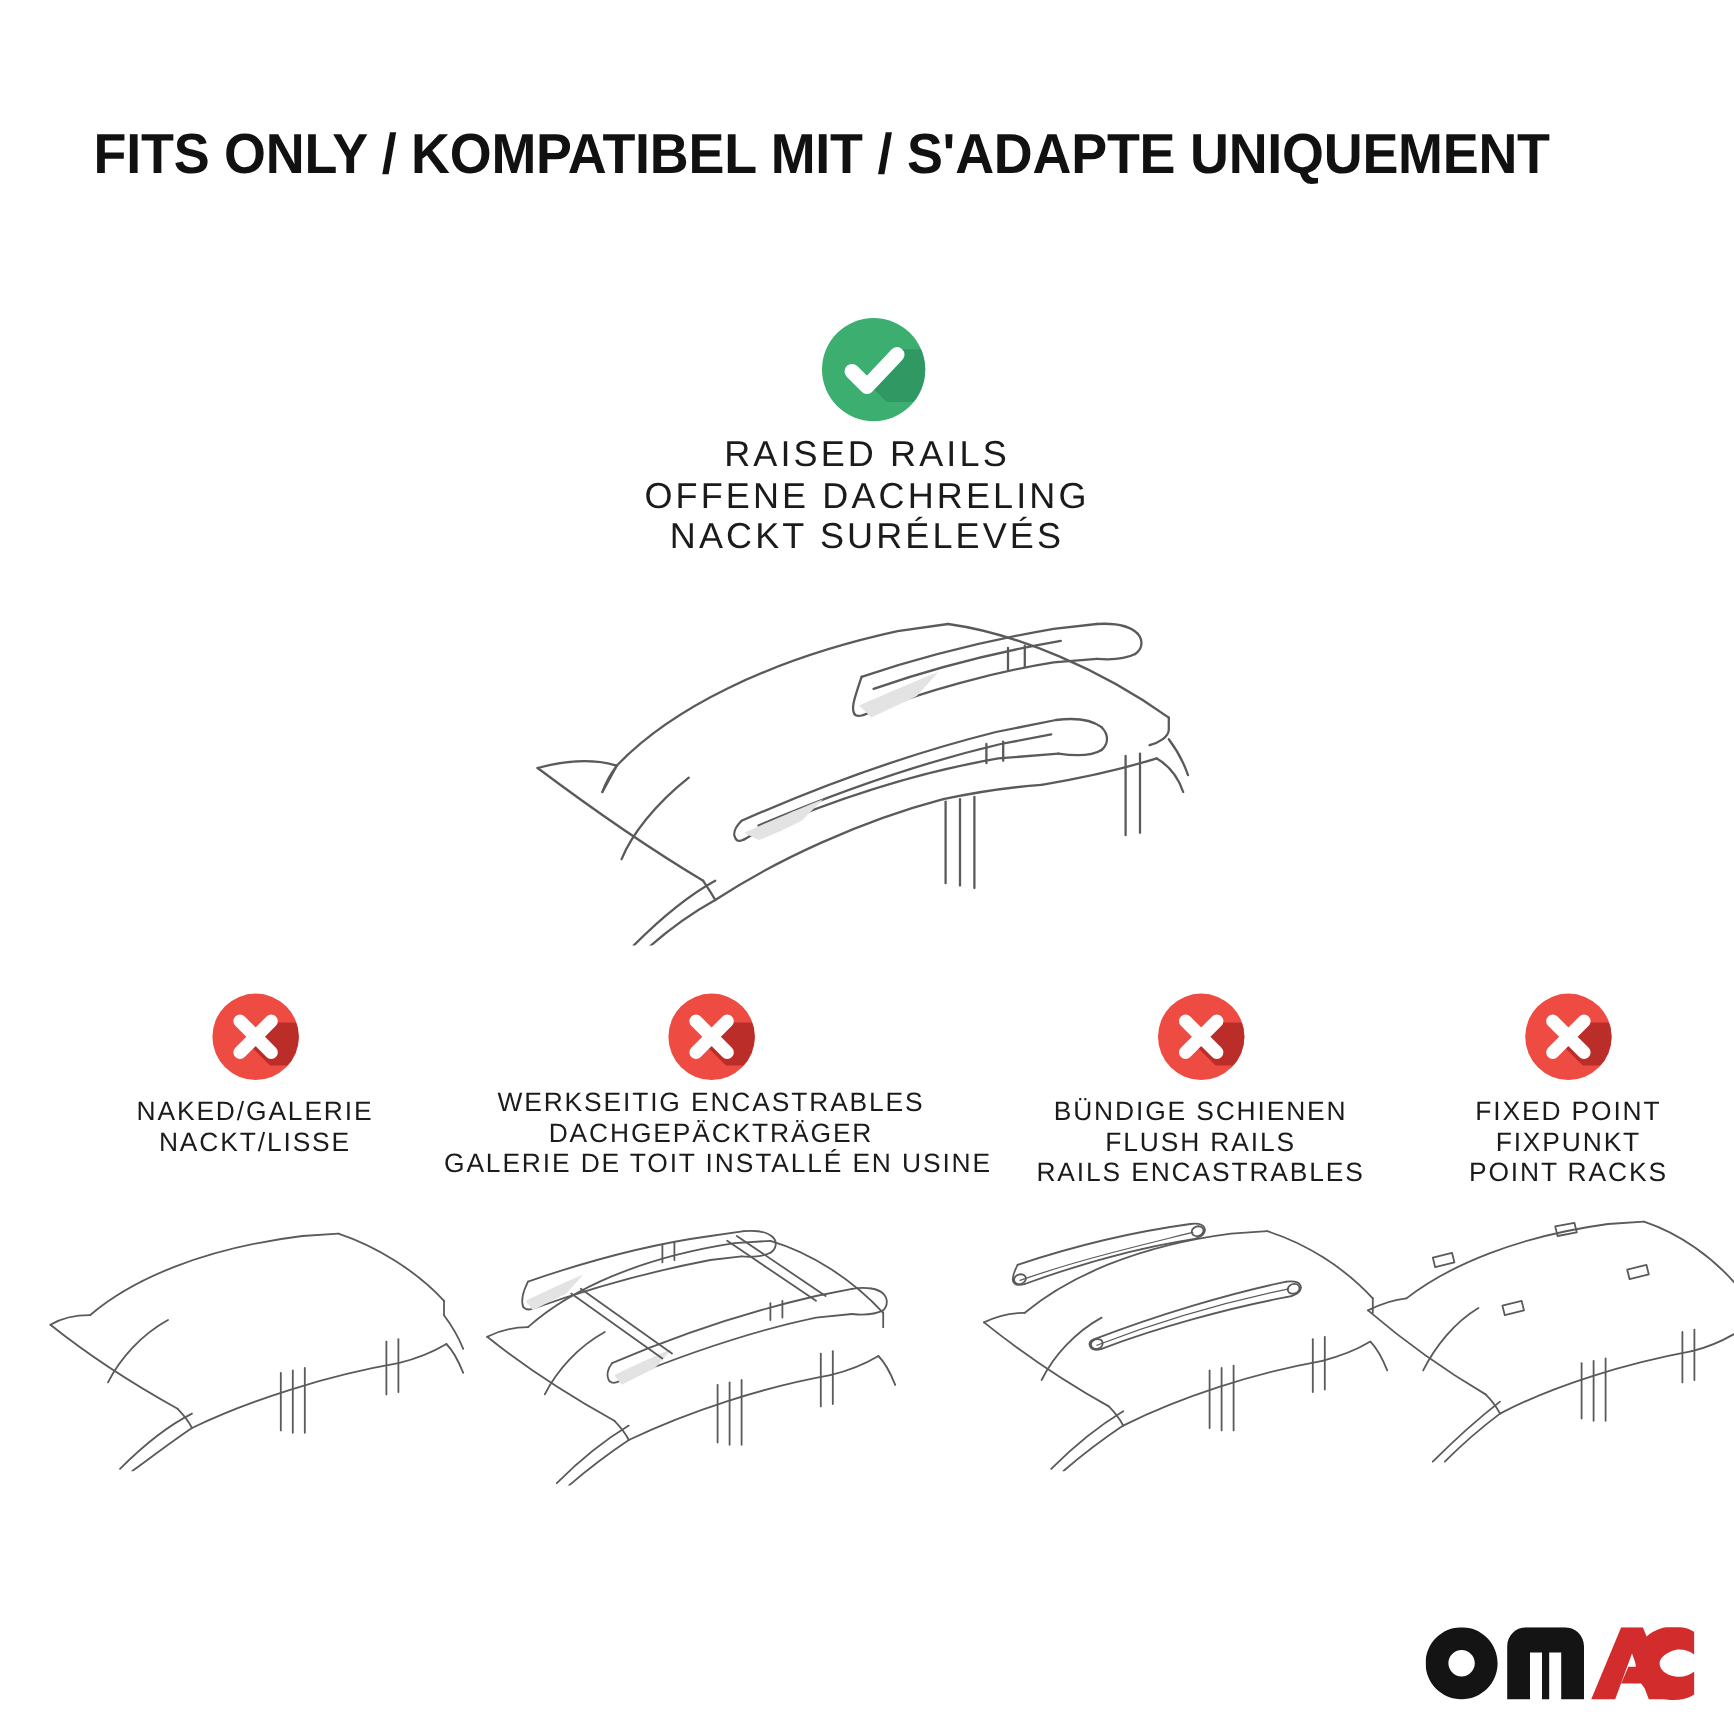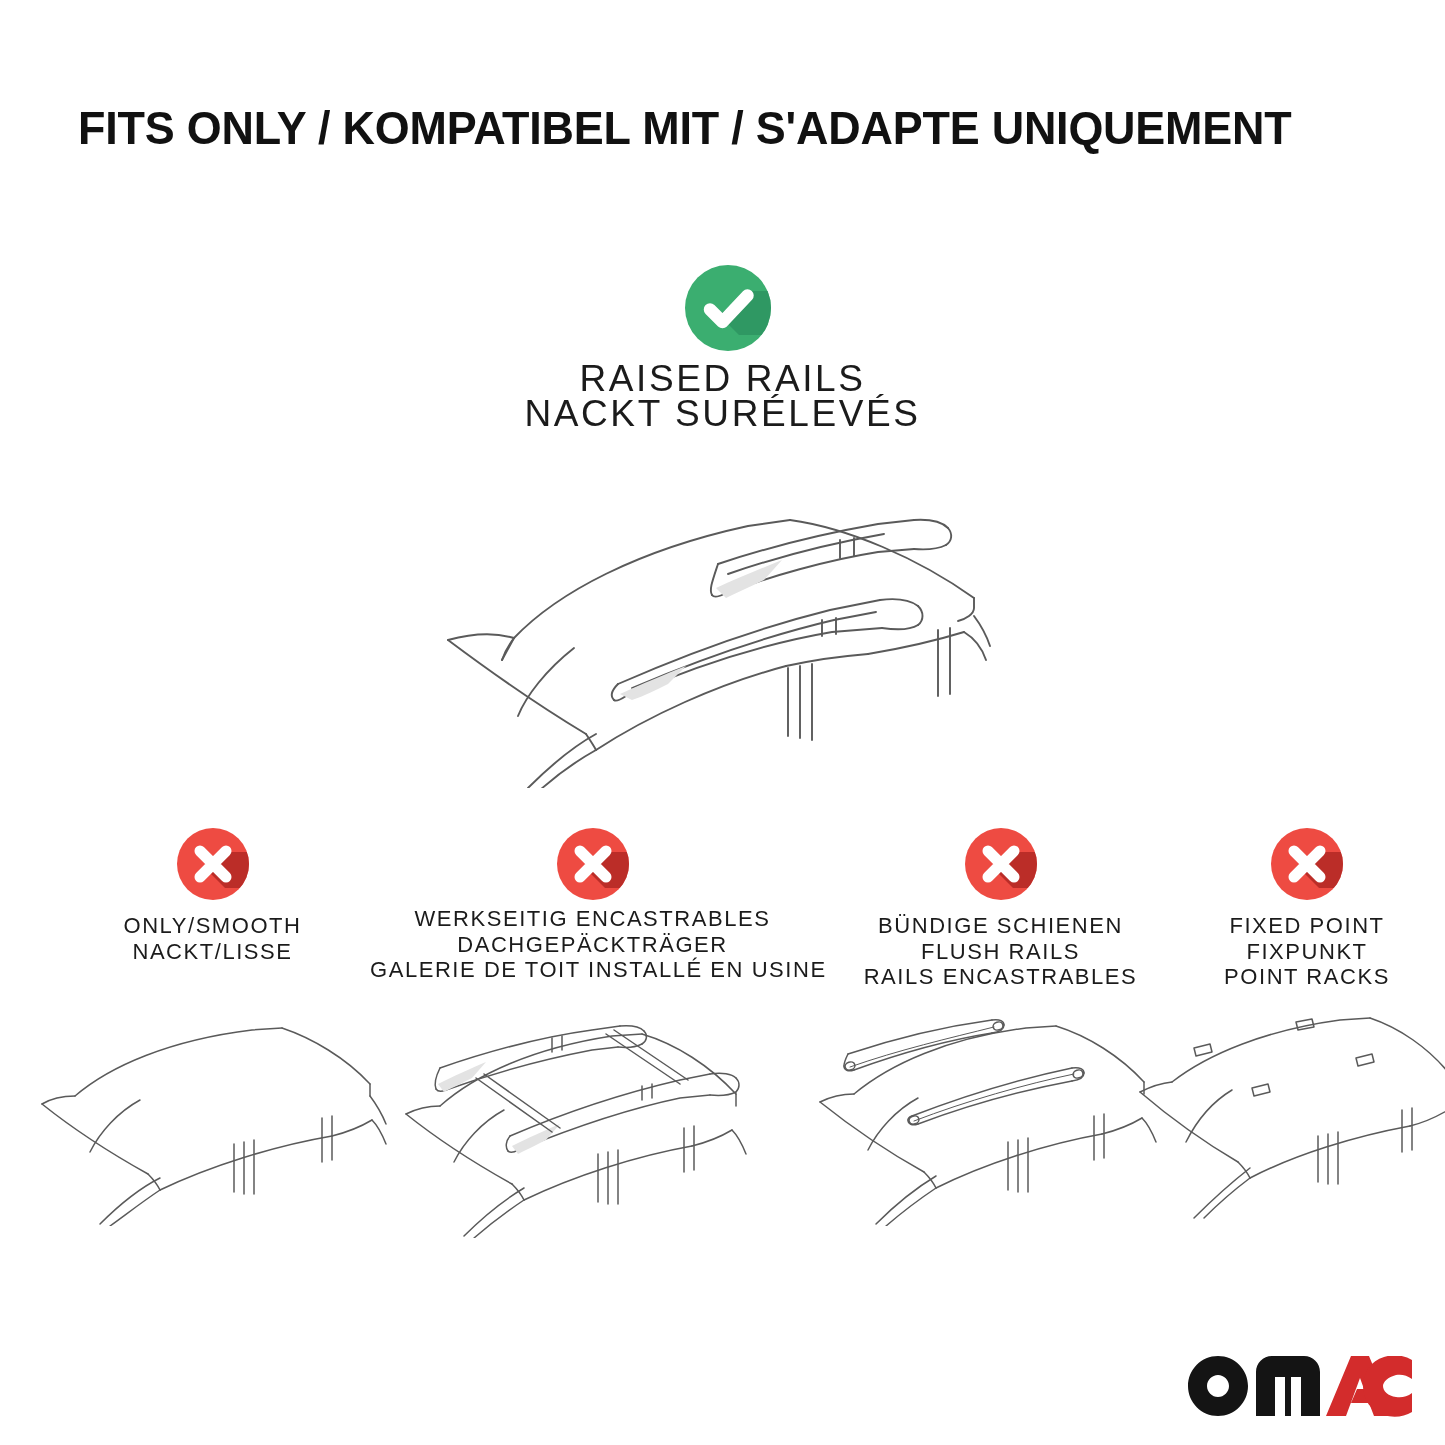--- a/index.html
+++ b/index.html
@@ -22,21 +22,21 @@
 
   
   .label-block{
     position:absolute;text-align:center;color:#1b1b1b;
     font-weight:300;letter-spacing:2.2px;
   }
   .label-block .ln{display:block;white-space:nowrap;}
 
   
   #approved-label{
-    left:0;top:362px;width:1445px;font-size:37px;line-height:34.5px;
+    left:0;top:362px;width:1445px;font-size:30px;line-height:34.5px;
     letter-spacing:2.6px;
   }
 
   
   .badge{position:absolute;}
   .badge svg{display:block;}
 
   #check-badge{left:673px;top:253px;width:110px;height:110px;}
   .x-badge{width:92px;height:92px;}
 
@@ -81,20 +81,21 @@
     <circle cx="55" cy="55" r="43" fill="#3BAE70"></circle>
     <g clip-path="url(#ckclip)">
       <path d="M46 62 L66 82 L110 82 L110 38 L76 38 Z" fill="#2E9460" opacity="0.85"></path>
     </g>
     <path d="M37 56.5 L49.5 69 L74.5 42.5" fill="none" stroke="#FFFFFF" stroke-width="12.5" stroke-linecap="round" stroke-linejoin="round"></path>
   </svg>
 </div>
 
 <div id="approved-label" class="label-block">
   <span class="ln">RAISED RAILS</span>
+  <span class="ln">OFFENE DACHRELING</span>
   <span class="ln">NACKT SURÉLEVÉS</span>
 </div>
 
 <div id="main-art">
   <svg viewBox="0 0 580 300" width="580" height="300">
     <g fill="none" stroke="#5A5A5A" stroke-width="1.9" stroke-linecap="round" stroke-linejoin="round">
 
       <path d="M96 150 C140 104 220 62 330 38 L372 32"></path>
       <path d="M372 32 C430 40 500 70 556 110"></path>
       <path d="M556 110 L556 120 C556 126 548 131 540 133"></path>
@@ -158,21 +159,21 @@
           </clipPath>
         </defs>
       <circle cx="46" cy="46" r="36" fill="#EE4B42"></circle>
       <g clip-path="url(#xc1)">
         <path d="M40 52 L58 70 L92 70 L92 34 L62 34 Z" fill="#B52A26" opacity="0.9"></path>
       </g>
       <path d="M33 33 L59 59 M59 33 L33 59" fill="none" stroke="#FFFFFF" stroke-width="11" stroke-linecap="round"></path>
     </svg>
   </div>
   <div class="label-block">
-    <span class="ln">ONLY/SMOOTH</span>
+    <span class="ln">NAKED/GALERIE</span>
     <span class="ln">NACKT/LISSE</span>
   </div>
   <div class="art" style="top:178px;left:-5px;">
     <svg viewBox="0 0 370 230" width="370" height="230">
       <g fill="none" stroke="#5A5A5A" stroke-width="1.5" stroke-linecap="round" stroke-linejoin="round">
         <path d="M55 100 C90 70 150 44 232 34 L262 32"></path>
         <path d="M262 32 C292 42 326 62 350 88"></path>
         <path d="M350 88 L350 100"></path>
         <path d="M22 108 C32 102 44 100 55 100"></path>
         <path d="M22 108 C52 132 92 158 128 178"></path>

